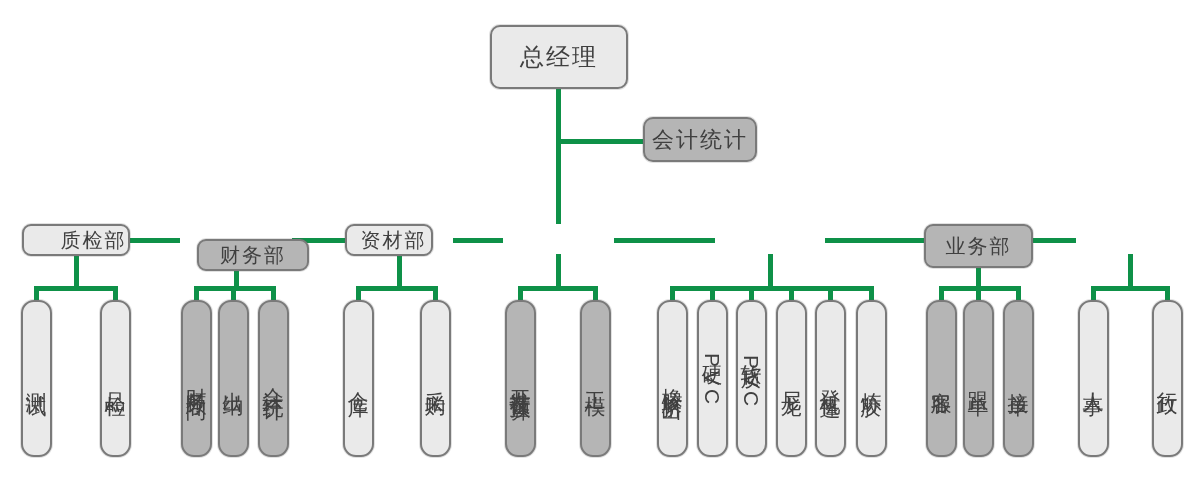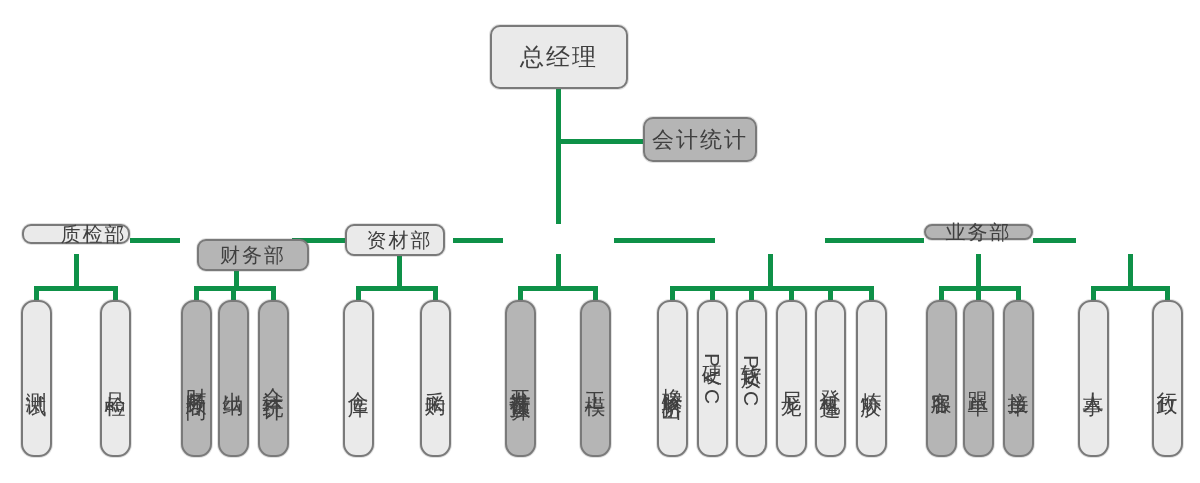--- a/index.html
+++ b/index.html
@@ -83,30 +83,30 @@
   <div class="line v" style="left:1091px;top:286px;height:16px;"></div>
   <div class="line v" style="left:1165px;top:286px;height:16px;"></div>
 
   <div class="box root" style="left:490px;top:25px;width:138px;height:64px;">
     <span>总经理</span>
   </div>
   <div class="box dark" style="left:643px;top:117px;width:114px;height:45px;font-size:22px;">
     <span>会计统计</span>
   </div>
 
-  <div class="box dept" style="left:22px;top:224px;width:108px;height:20px;padding-left:35px;">
+  <div class="box dept" style="left:22px;top:224px;width:108px;height:32px;padding-left:35px;">
     <span>质检部</span>
   </div>
   <div class="box dept dark" style="left:197px;top:224px;width:112px;height:32px;margin-top:15px;">
     <span>财务部</span>
   </div>
-  <div class="box dept" style="left:345px;top:224px;width:100px;height:32px;padding-left:9px;">
+  <div class="box dept" style="left:345px;top:224px;width:88px;height:32px;padding-left:9px;">
     <span>资材部</span>
   </div>
-  <div class="box dept dark" style="left:924px;top:224px;width:109px;height:16px;">
+  <div class="box dept dark" style="left:924px;top:224px;width:109px;height:44px;">
     <span>业务部</span>
   </div>
 
   <div class="box leaf" style="left:21px;top:300px;width:31px;height:157px;">
     <span class="v-label">测试</span>
   </div>
   <div class="box leaf" style="left:100px;top:300px;width:31px;height:157px;">
     <span class="v-label">品检</span>
   </div>
 

